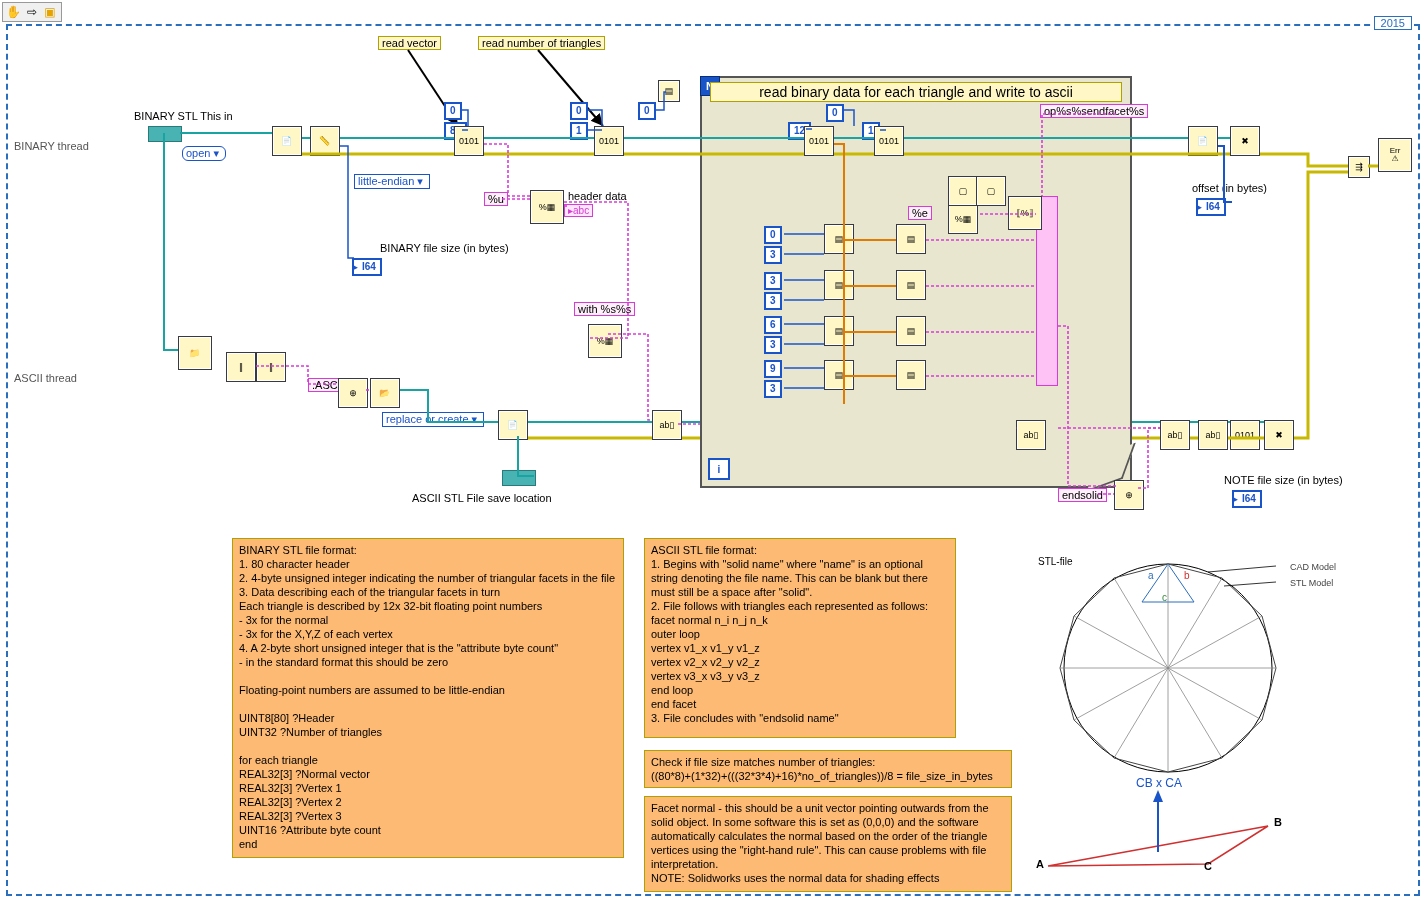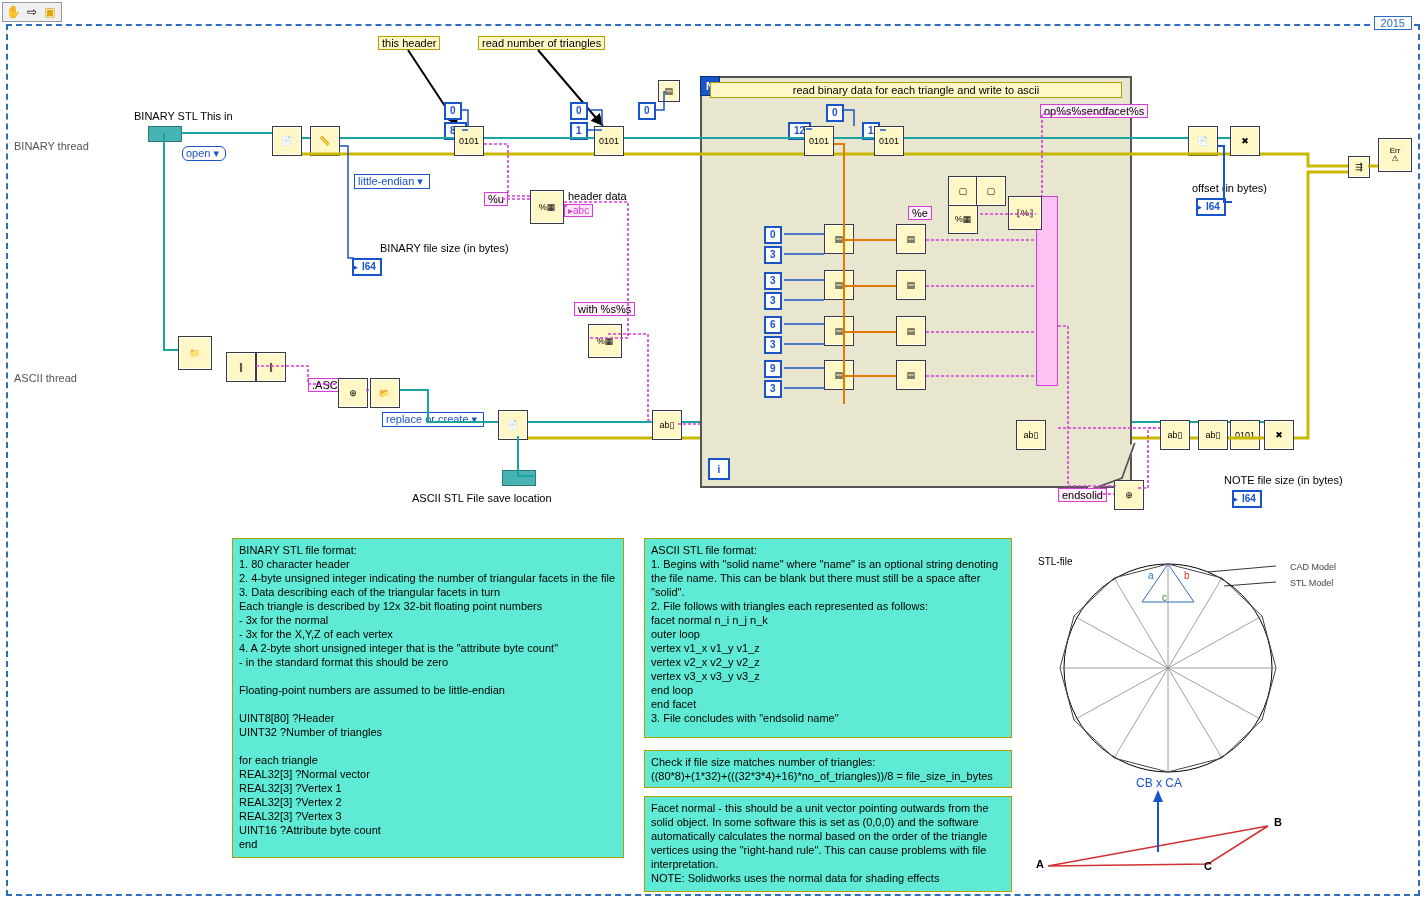--- a/index.html
+++ b/index.html
@@ -143,21 +143,21 @@
     background:#e9e6d0;
     transform:skew(-20deg,-20deg) translate(-6px,-6px);
     pointer-events:none;
   }
   .loop-title {
     position:absolute;
     left:8px; right:8px; top:4px;
     background:#fff8c6;
     border:1px solid #b0a000;
     text-align:center;
-    font-size:11px;
+    font-size:14px;
     padding:1px 4px;
   }
   .n-term {
     position:absolute;
     left:-2px; top:-2px;
     width:18px; height:18px;
     background:#1a54c9; color:#fff;
     font-weight:bold;
     display:flex; align-items:center; justify-content:center;
     font-size:11px;
@@ -168,21 +168,21 @@
     left:6px; bottom:6px;
     width:18px; height:18px;
     background:#fff;
     border:2px solid #1a54c9;
     color:#1a54c9;
     display:flex; align-items:center; justify-content:center;
     font-size:10px; font-weight:bold;
   }
   .doc-box {
     position: absolute;
-    background: #5eead4;
+    background: #fdba74;
     border: 1px solid #b0a000;
     padding: 4px 6px;
     font-size: 11px;
     line-height: 14px;
     box-sizing: border-box;
     white-space: pre-wrap;
   }
   .teal-input {
     position:absolute;
     width:32px; height:14px;
@@ -211,21 +211,21 @@
 
 <div class="toolbar">
   <span>✋</span>
   <span>⇨</span>
   <span style="color:#e6a400">▣</span>
 </div>
 
 <div class="frame">
   <div class="year-tab">2015</div>
 
-  <div class="yellow-lbl" style="left:370px; top:10px;">this header</div>
+  <div class="yellow-lbl" style="left:370px; top:10px;">read vector</div>
   <div class="yellow-lbl" style="left:470px; top:10px;">read number of triangles</div>
 
   <svg class="wires" width="1414" height="872">
     <defs>
       <marker id="ah" markerWidth="8" markerHeight="8" refX="6" refY="3" orient="auto">
         <path d="M0,0 L6,3 L0,6 Z" fill="#000"></path>
       </marker>
     </defs>
     <line x1="400" y1="24" x2="450" y2="100" stroke="#000" stroke-width="2" marker-end="url(#ah)"></line>
     <line x1="530" y1="24" x2="595" y2="100" stroke="#000" stroke-width="2" marker-end="url(#ah)"></line>
@@ -472,21 +472,21 @@
 UINT8[80] ?Header
 UINT32 ?Number of triangles
 
 for each triangle
 REAL32[3] ?Normal vector
 REAL32[3] ?Vertex 1
 REAL32[3] ?Vertex 2
 REAL32[3] ?Vertex 3
 UINT16 ?Attribute byte count
 end</div>
-  <div class="doc-box" style="left:636px; top:512px; width:368px; height:200px;">ASCII STL file format:
+  <div class="doc-box" style="left:636px; top:512px; width:312px; height:200px;">ASCII STL file format:
 1. Begins with "solid name" where "name" is an optional string denoting the file name. This can be blank but there must still be a space after "solid".
 2. File follows with triangles each represented as follows:
 facet normal n_i n_j n_k
 outer loop
 vertex v1_x v1_y v1_z
 vertex v2_x v2_y v2_z
 vertex v3_x v3_y v3_z
 end loop
 end facet
 3. File concludes with "endsolid name"</div>

